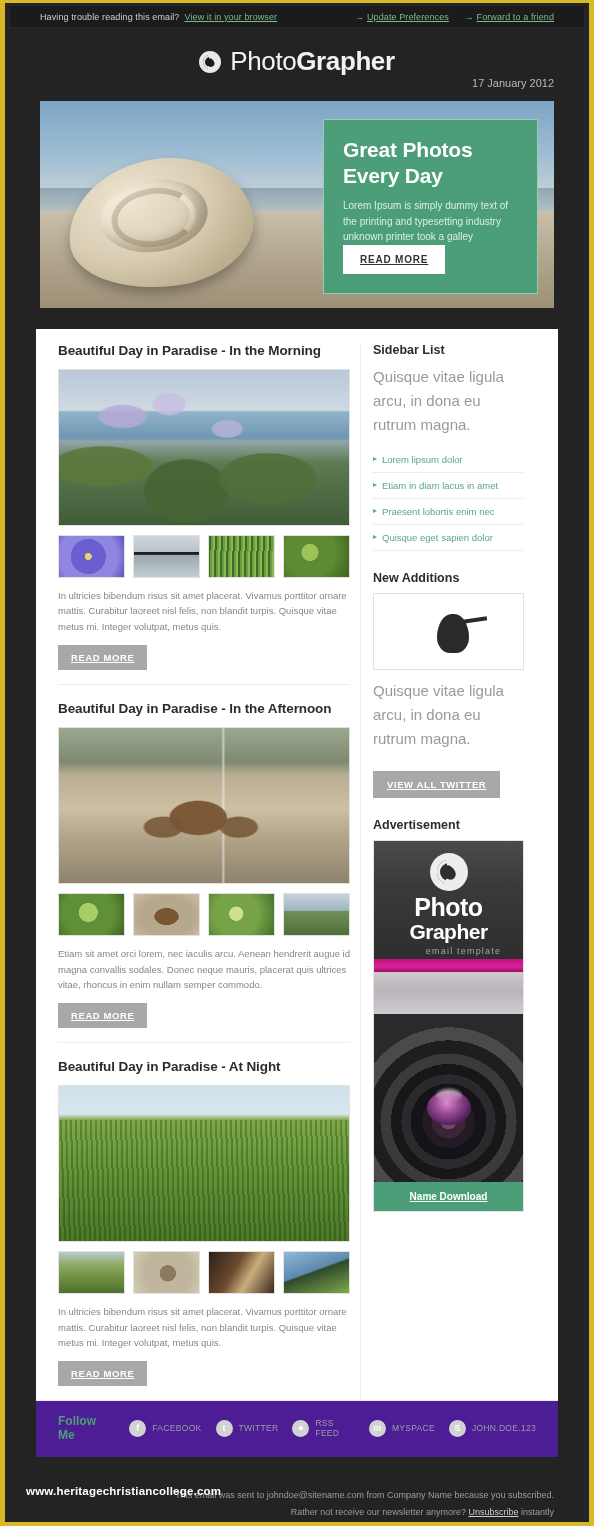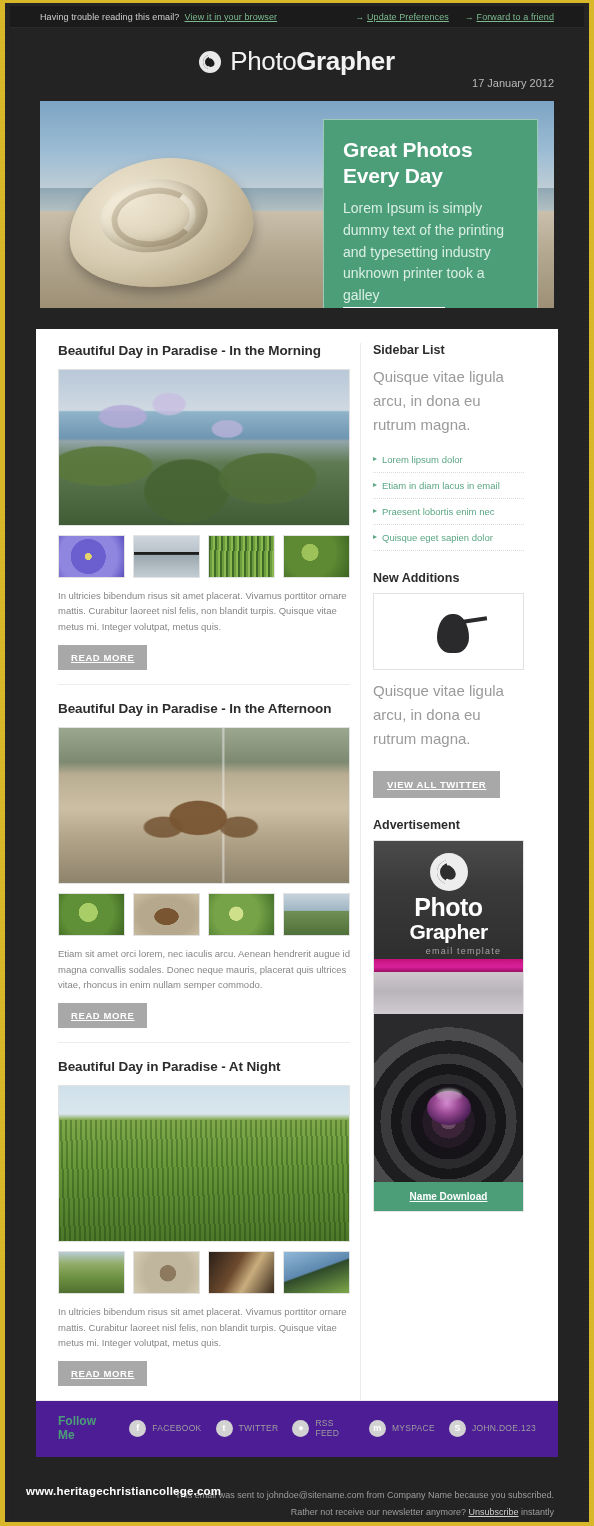--- a/index.html
+++ b/index.html
@@ -128,21 +128,21 @@
   }
   .hero-title {
     color: #ffffff;
     font-size: 21px; line-height: 1.22;
     font-weight: bold;
     letter-spacing: -.2px;
     margin-bottom: 10px;
   }
   .hero-body {
     color: #d9efe3;
-    font-size: 14px; line-height: 1.55;
+    font-size: 10px; line-height: 1.55;
   }
   .hero-btn {
     display: inline-block;
     background: #ffffff;
     color: #333;
     font-size: 10px; font-weight: bold;
     letter-spacing: .8px;
     padding: 9px 17px;
   }
 
@@ -416,21 +416,21 @@
     <div class="col-side">
 
       <div class="side-block">
         <h3>Sidebar List</h3>
         <p class="side-text">Quisque vitae ligula arcu, in dona  eu rutrum magna.</p>
         <ul class="side-list">
           <li>
                 <a href="#">Lorem lipsum dolor</a>
               </li>
           <li>
-                <a href="#">Etiam in diam lacus in email</a>
+                <a href="#">Etiam in diam lacus in amet</a>
               </li>
           <li>
                 <a href="#">Praesent lobortis enim nec</a>
               </li>
           <li>
                 <a href="#">Quisque eget sapien dolor</a>
               </li>
         </ul>
       </div>
 

